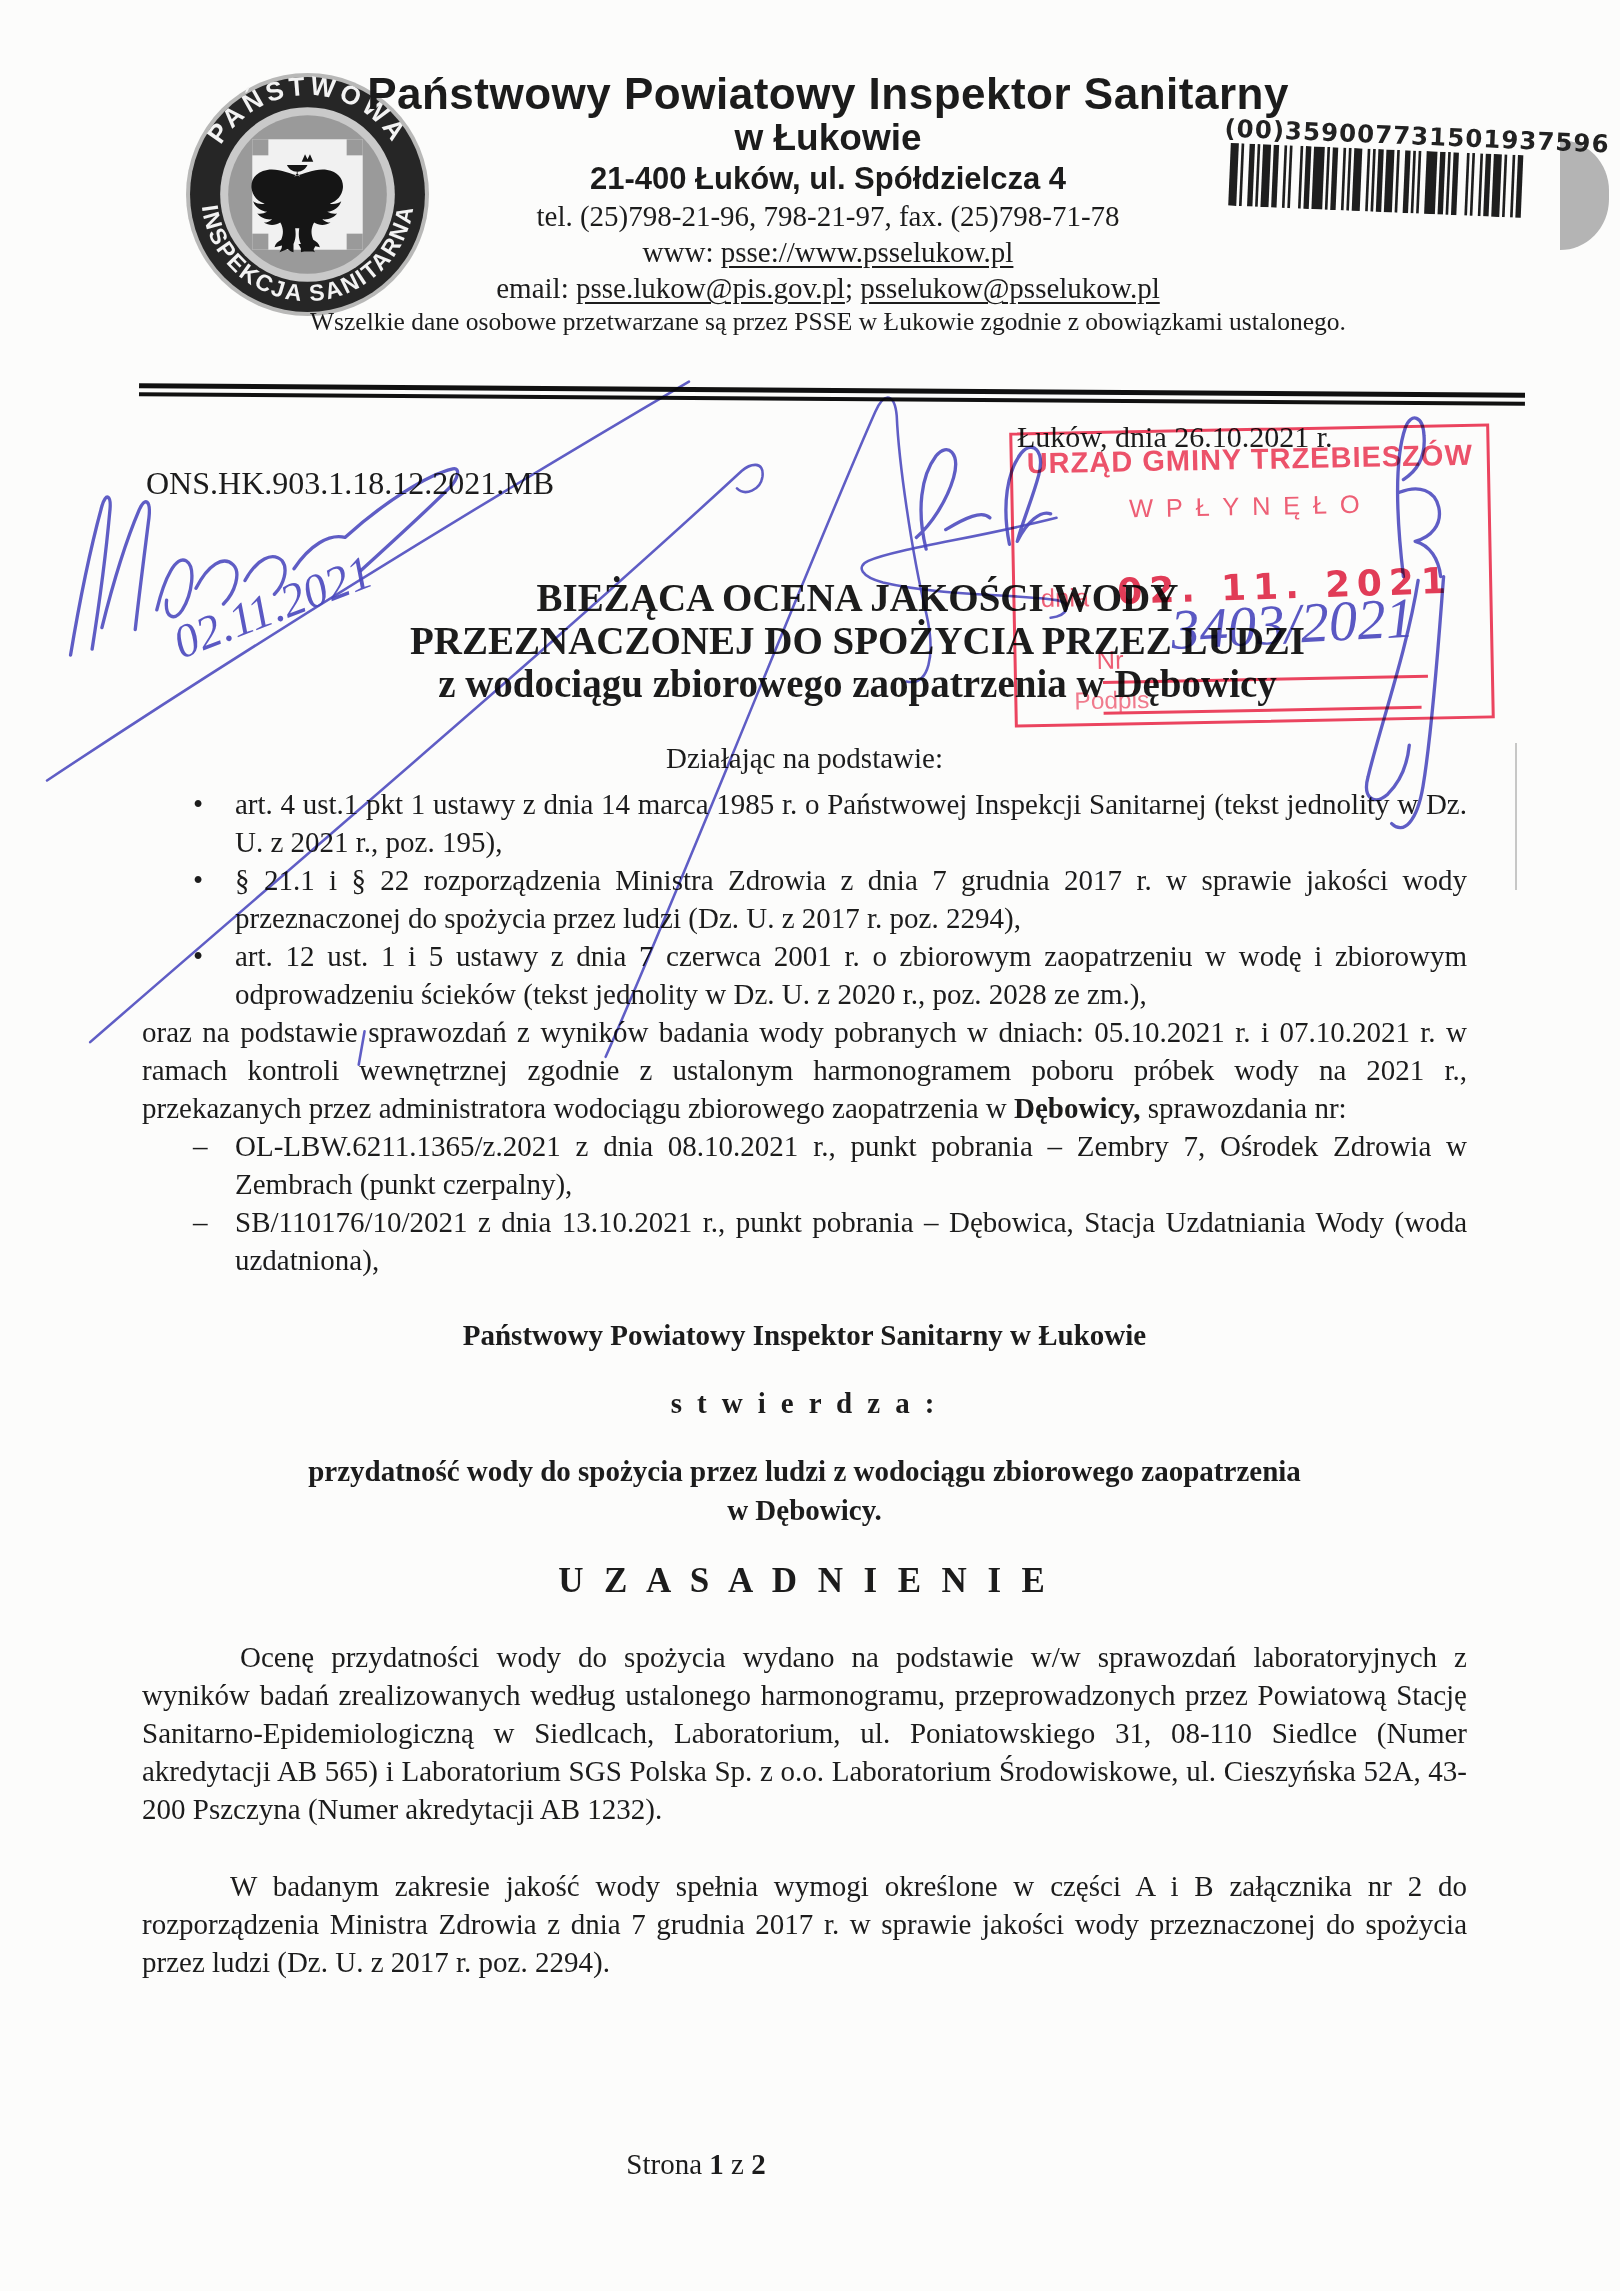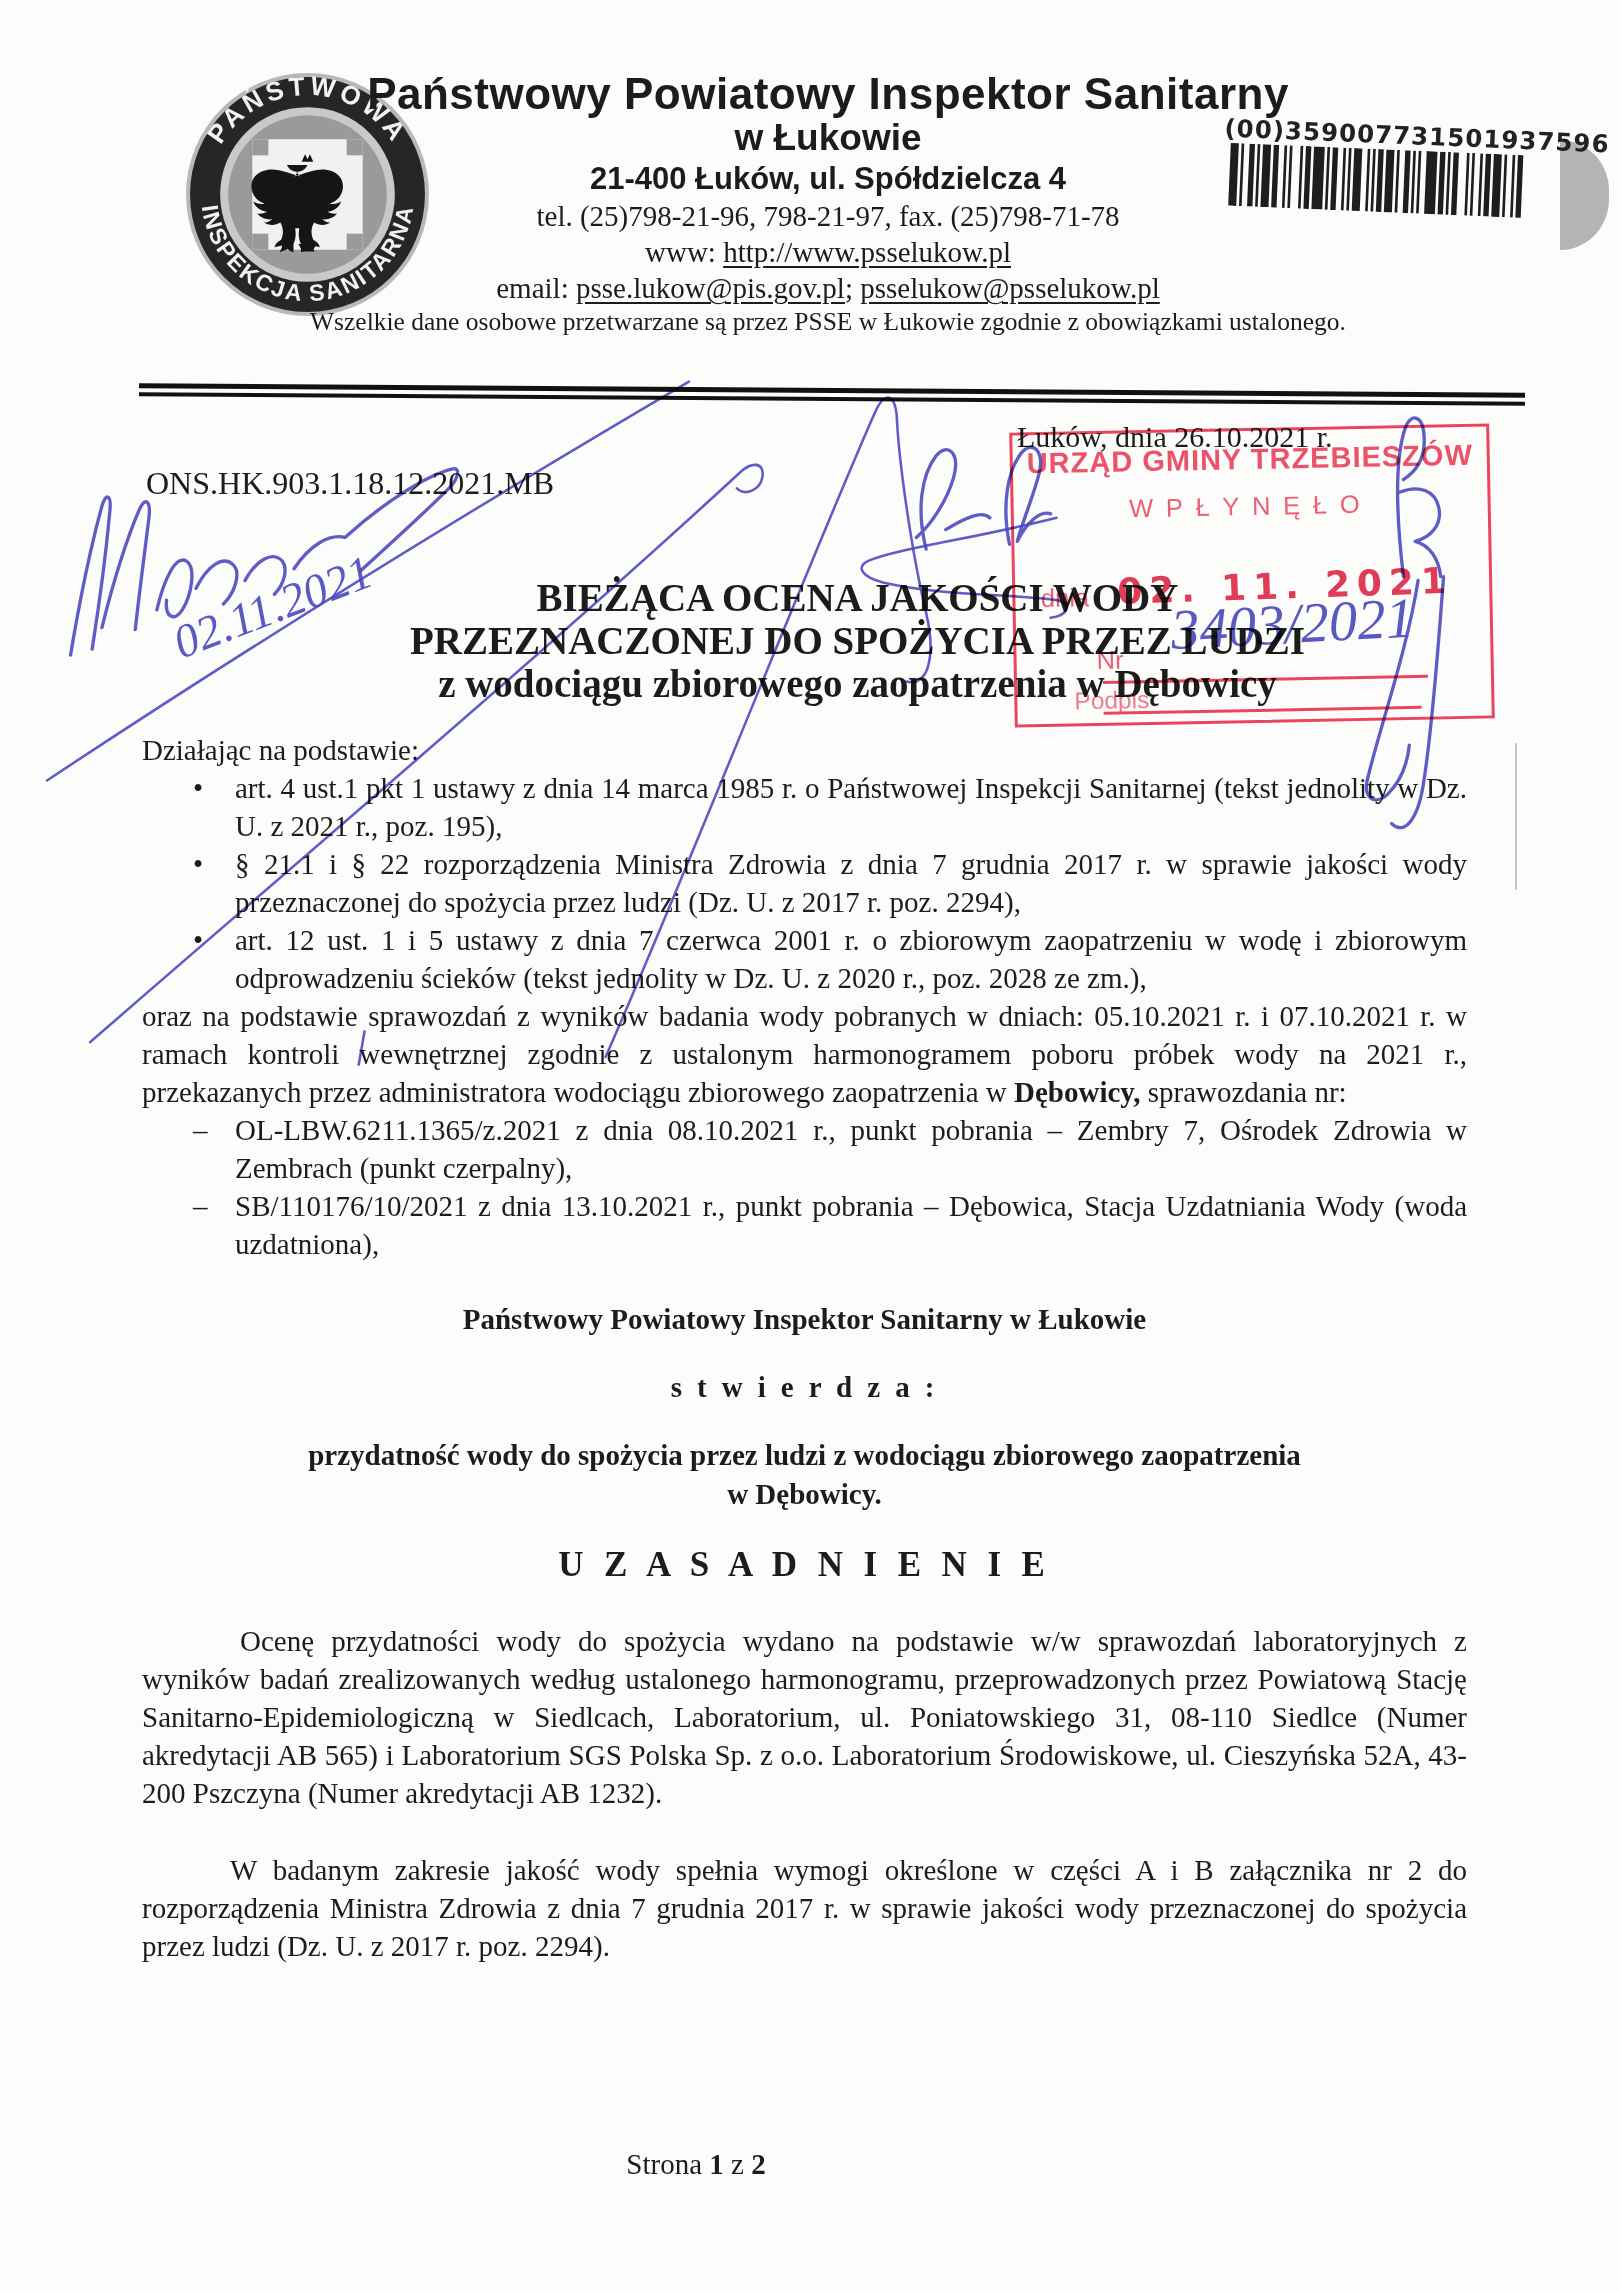--- a/index.html
+++ b/index.html
@@ -40,21 +40,21 @@
            font-size:36px;letter-spacing:6.9px;color:#e43c58;transform:rotate(-.8deg);}
   .st-nr{position:absolute;left:80px;top:212px;font-family:"Liberation Sans",sans-serif;font-size:25.5px;opacity:.85;}
   .st-line1{position:absolute;left:86px;top:247px;width:325px;height:2.9px;background:#ee4560;}
   .st-podpis{position:absolute;left:57px;top:253px;font-family:"Liberation Sans",sans-serif;font-size:24.5px;opacity:.7;}
   .st-line2{position:absolute;left:86px;top:278px;width:318px;height:2.9px;background:#ee4560;}
   
   .doc-title{position:absolute;left:142px;top:576px;width:1431px;text-align:center;z-index:2;
              font-weight:bold;font-size:39px;line-height:43px;}
   
   .body-block{position:absolute;left:142px;top:731px;width:1325px;z-index:2;font-size:29px;line-height:38px;}
-  .b-intro{margin:0;}
+  .b-intro{margin:8px;text-align:center;}
   ul.plist{list-style:none;margin:0;padding:0;}
   ul.plist li{position:relative;padding-left:93px;text-align:justify;}
   ul.plist .mk{position:absolute;left:51px;top:0;}
   .b-para{margin:0;text-align:justify;}
   .b-center{margin:0;text-align:center;font-weight:bold;}
   .b-auth{margin-top:37px;}
   .b-decl{margin-top:30px;letter-spacing:3.9px;}
   .b-find{margin-top:30px;line-height:39px;}
   .b-just-h{margin-top:32px;font-size:35px;letter-spacing:5.9px;}
   .b-p1{margin-top:38px;text-indent:98px;}
@@ -100,21 +100,21 @@
     </text>
   </svg>
 
   <div class="masthead">
     <div class="m-org1">Państwowy Powiatowy Inspektor Sanitarny</div>
     <div class="m-org2">w Łukowie</div>
     <div class="m-addr">21-400 Łuków, ul. Spółdzielcza 4</div>
     <div class="m-tel">tel. (25)798-21-96, 798-21-97, fax. (25)798-71-78</div>
     <div class="m-www">
       <span>www:</span>
-      <span class="m-link">http://www.psselukow.pl</span>
+      <span class="m-link">psse://www.psselukow.pl</span>
     </div>
     <div class="m-email">
       <span>email:</span>
       <span class="m-link">psse.lukow@pis.gov.pl</span><span>;</span>
       <span class="m-link">psselukow@psselukow.pl</span>
     </div>
     <div class="m-priv">Wszelkie dane osobowe przetwarzane są przez PSSE w Łukowie zgodnie z obowiązkami ustalonego.</div>
   </div>
 
   <div class="barcode">

